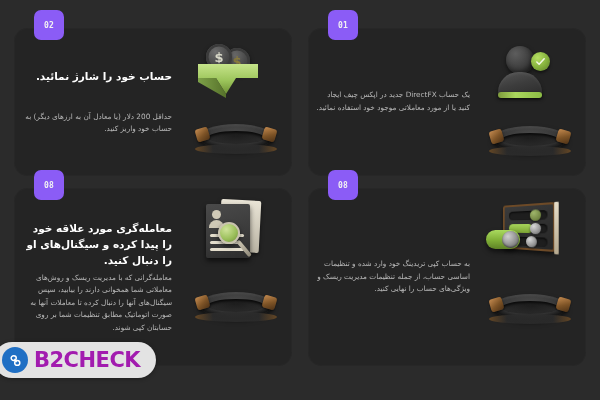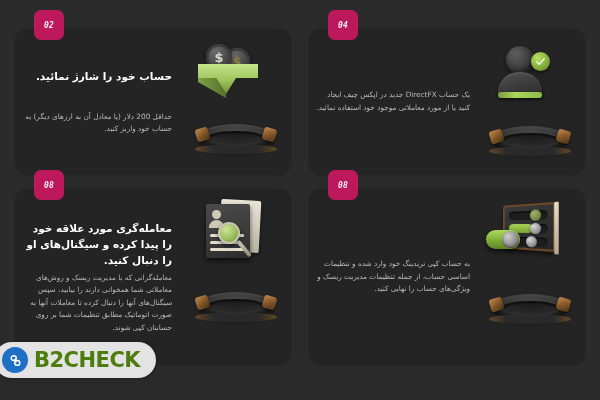--- a/index.html
+++ b/index.html
@@ -44,31 +44,30 @@
   .card.c2 { left: 14px;  top: 28px;  width: 278px; height: 148px; }
   .card.c3 { left: 308px; top: 188px; width: 278px; height: 178px; }
   .card.c4 { left: 14px;  top: 188px; width: 278px; height: 178px; }
 
   
   .badge {
     position: absolute;
     top: -18px;
     width: 30px;
     height: 30px;
-    background: #be185d;
+    background: #8b5cf6;
     border-radius: 7px 7px 7px 7px;
     display: flex;
     align-items: center;
     justify-content: center;
     color: #f2f2f2;
     font-size: 8px;
     font-weight: bold;
     letter-spacing: .3px;
     font-family: "DejaVu Sans Mono", "Liberation Mono", monospace;
-    font-style: italic;
   }
   .card.c1 .badge,
   .card.c3 .badge { right: 228px; }
   .card.c2 .badge,
   .card.c4 .badge { right: 228px; }
 
   .card-inner {
     position: absolute;
     inset: 0;
     display: flex;
@@ -354,36 +353,36 @@
   }
   .wm-mark {
     width: 26px; height: 26px;
     border-radius: 50%;
     background: #1f6fc4;
     display: flex; align-items: center; justify-content: center;
     flex: 0 0 26px;
   }
   .wm-mark svg { width: 17px; height: 17px; display: block; }
   .wm-text {
-    color: #4d7c0f;
+    color: #a21caf;
     font-weight: bold;
     font-size: 21px;
     letter-spacing: -0.5px;
     font-family: "DejaVu Sans", "Liberation Sans", sans-serif;
   }
 </style>
 </head>
 <body>
 
 <div id="stage">
 
   <div class="grid">
 
     <div class="card c1">
-      <div class="badge">04</div>
+      <div class="badge">01</div>
       <div class="card-inner">
         <div class="art">
           <div class="scene">
             <div class="av-head"></div>
             <div class="av-body"></div>
             <div class="av-base"></div>
             <div class="av-check">
               <svg viewBox="0 0 24 24" aria-hidden="true">
                 <path d="M4 13l5 5L20 6" fill="none" stroke="#f2f7e4" stroke-width="3.4" stroke-linecap="round" stroke-linejoin="round"></path>
               </svg>

